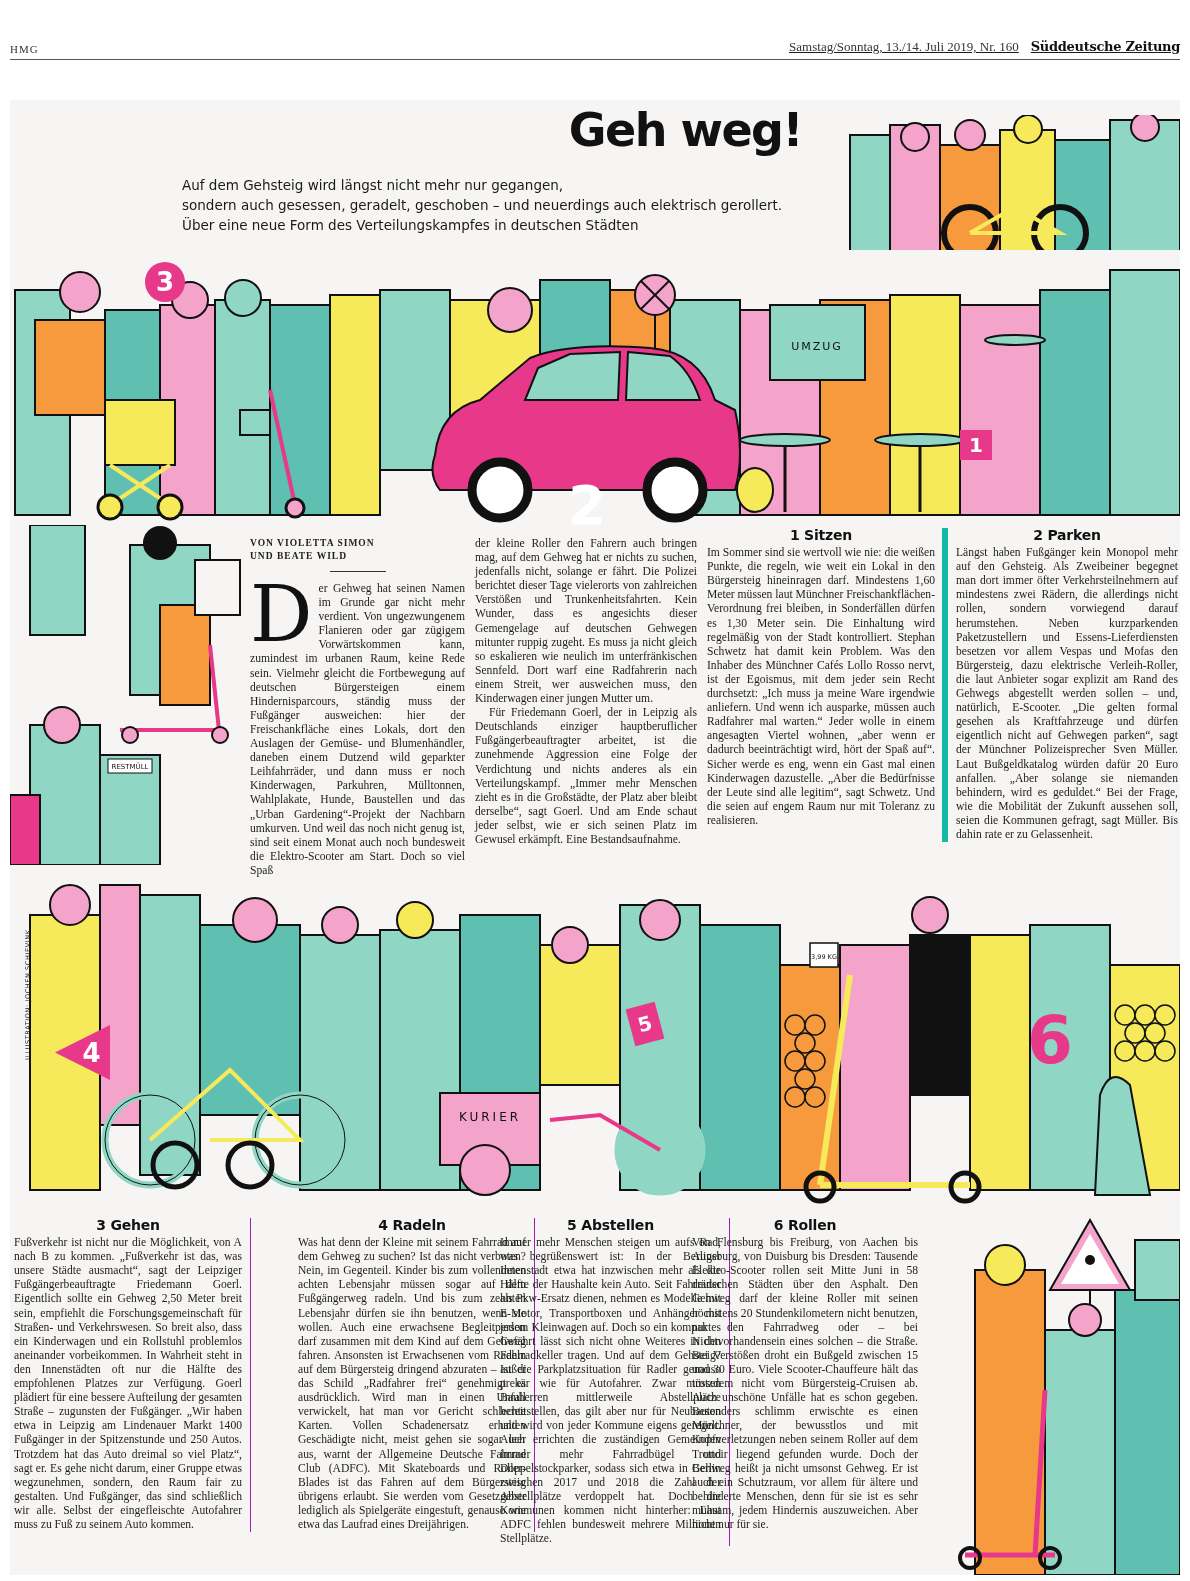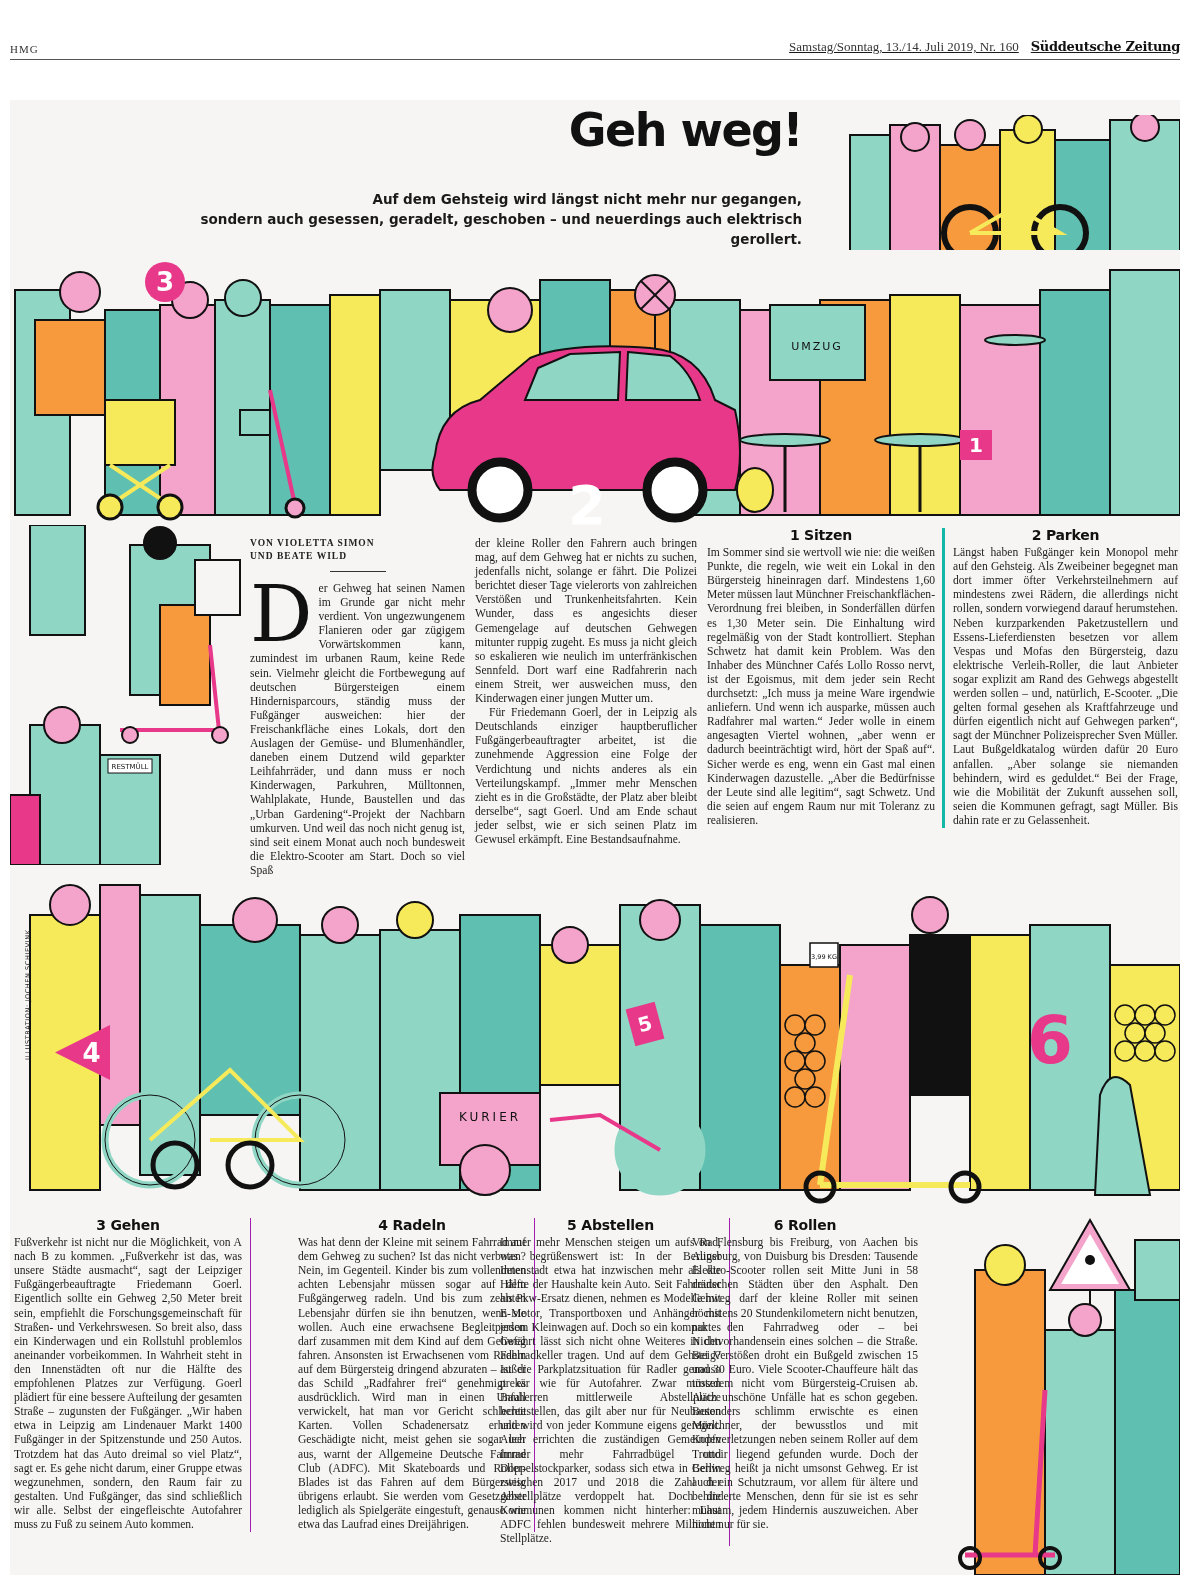--- a/index.html
+++ b/index.html
@@ -25,23 +25,23 @@
     background: #f6f5f3;
   }
 
   
   .headline {
     position: absolute; right: 378px; top: 3px;
     font-family: "DejaVu Sans", sans-serif; font-weight: bold;
     font-size: 46px; letter-spacing: -1.5px; color: #111; text-align: right;
   }
   .deck {
-    position: absolute; right: 378px; top: 89px; width: 620px;
+    position: absolute; right: 378px; top: 75px; width: 620px;
     font-family: "DejaVu Sans", sans-serif; font-size: 13.5px; line-height: 20px;
-    color: #1a1a1a; text-align: right; font-weight: bold;
+    color: #1a1a1a; 
   }
 
   
   .art { position: absolute; overflow: hidden; }
   .art-top    { left: 0; top: 150px; width: 1170px; height: 275px; }
   .art-topr   { left: 800px; top: 15px; width: 370px; height: 140px; }
   .art-left   { left: 0; top: 425px; width: 240px; height: 340px; }
   .art-mid    { left: 0; top: 765px; width: 1170px; height: 345px; }
   .art-botr   { left: 935px; top: 1110px; width: 235px; height: 365px; }
   .art svg { display: block; width: 100%; height: 100%; }
@@ -62,21 +62,21 @@
   .col {
     position: absolute; font-size: 11.6px; line-height: 14.1px;
     text-align: justify; hyphens: manual; color: #1d1d1d;
   }
   .col p { text-indent: 0; }
   .col p + p { text-indent: 14px; }
   .col h2 {
     font-family: "DejaVu Sans", sans-serif; font-weight: bold; font-size: 14px;
     text-align: center; margin-bottom: 4px; color: #111; letter-spacing: -0.2px;
   }
-  .rule-l { border-left: 3px solid #14b8a6; padding-left: 8px; }
+  .rule-l { border-left: 6px solid #14b8a6; padding-left: 8px; }
   .rule-r { border-right: 1px solid #a21caf; padding-right: 8px; }
 
   .byline {
     font-size: 9.5px; font-weight: bold; letter-spacing: 1px; text-align: left;
     line-height: 13px; color: #222;
   }
   .byline-rule { width: 56px; height: 1px; background: #333; margin: 8px auto 10px; }
   .dropcap {
     float: left; font-size: 78px; line-height: 60px; height: 62px;
     margin: 2px 6px 0 0; font-family: "DejaVu Serif", serif; color: #111;

